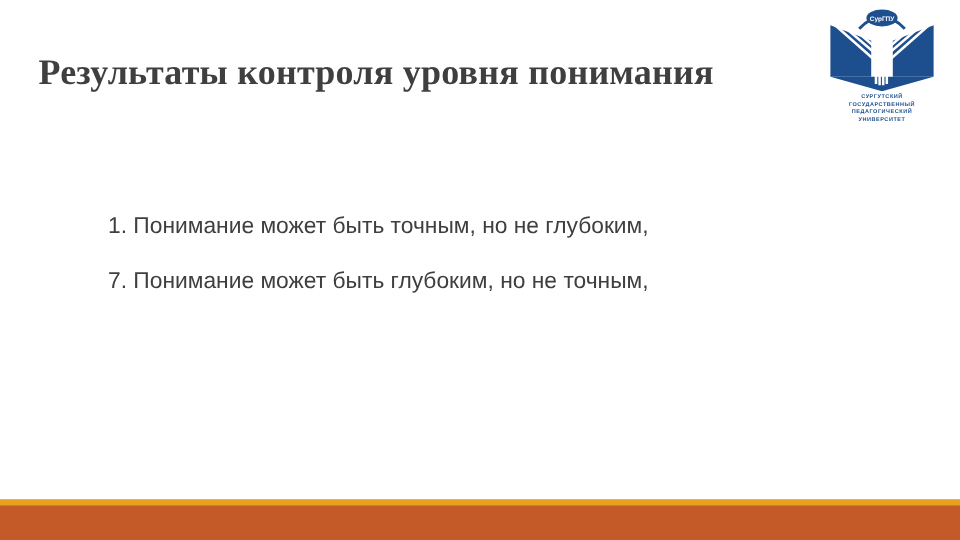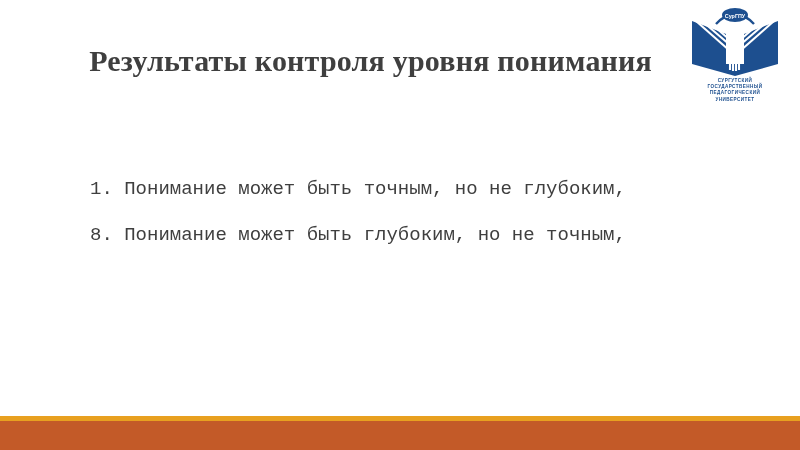--- a/index.html
+++ b/index.html
@@ -26,21 +26,20 @@
     position: absolute;
     left: 32px;
     top: 22px;
     width: 620px;
     font-family: "Liberation Serif", "DejaVu Serif", serif;
     font-size: 30px;
     line-height: 38px;
     color: #3f3f3f;
     letter-spacing: 0.2px;
     white-space: nowrap;
-    text-align: right;
   }
 
   
   .logo {
     position: absolute;
     left: 686px;
     top: 4px;
     width: 98px;
     height: 104px;
   }
@@ -68,21 +67,21 @@
   .logo-caption span { display: block; }
 
   
   .body-list {
     position: absolute;
     left: 90px;
     top: 166px;
     width: 620px;
   }
   .body-line {
-    font-family: Liberation Mono, monospace;
+    font-family: Liberation Sans, sans-serif;
     font-size: 19px;
     line-height: 46px;
     color: #3f3f3f;
     white-space: nowrap;
   }
 
   
   .footer-gold {
     position: absolute;
     left: 0;
@@ -149,19 +148,19 @@
     <div class="logo-caption">
       <span>СУРГУТСКИЙ</span>
       <span>ГОСУДАРСТВЕННЫЙ</span>
       <span>ПЕДАГОГИЧЕСКИЙ</span>
       <span>УНИВЕРСИТЕТ</span>
     </div>
   </div>
 
   <div class="body-list">
     <div class="body-line">1. Понимание может быть точным, но не глубоким,</div>
-    <div class="body-line">8. Понимание может быть глубоким, но не точным,</div>
+    <div class="body-line">7. Понимание может быть глубоким, но не точным,</div>
   </div>
 
   <div class="footer-gold"></div>
   <div class="footer-orange"></div>
 
 </div>
 
 </body></html>

